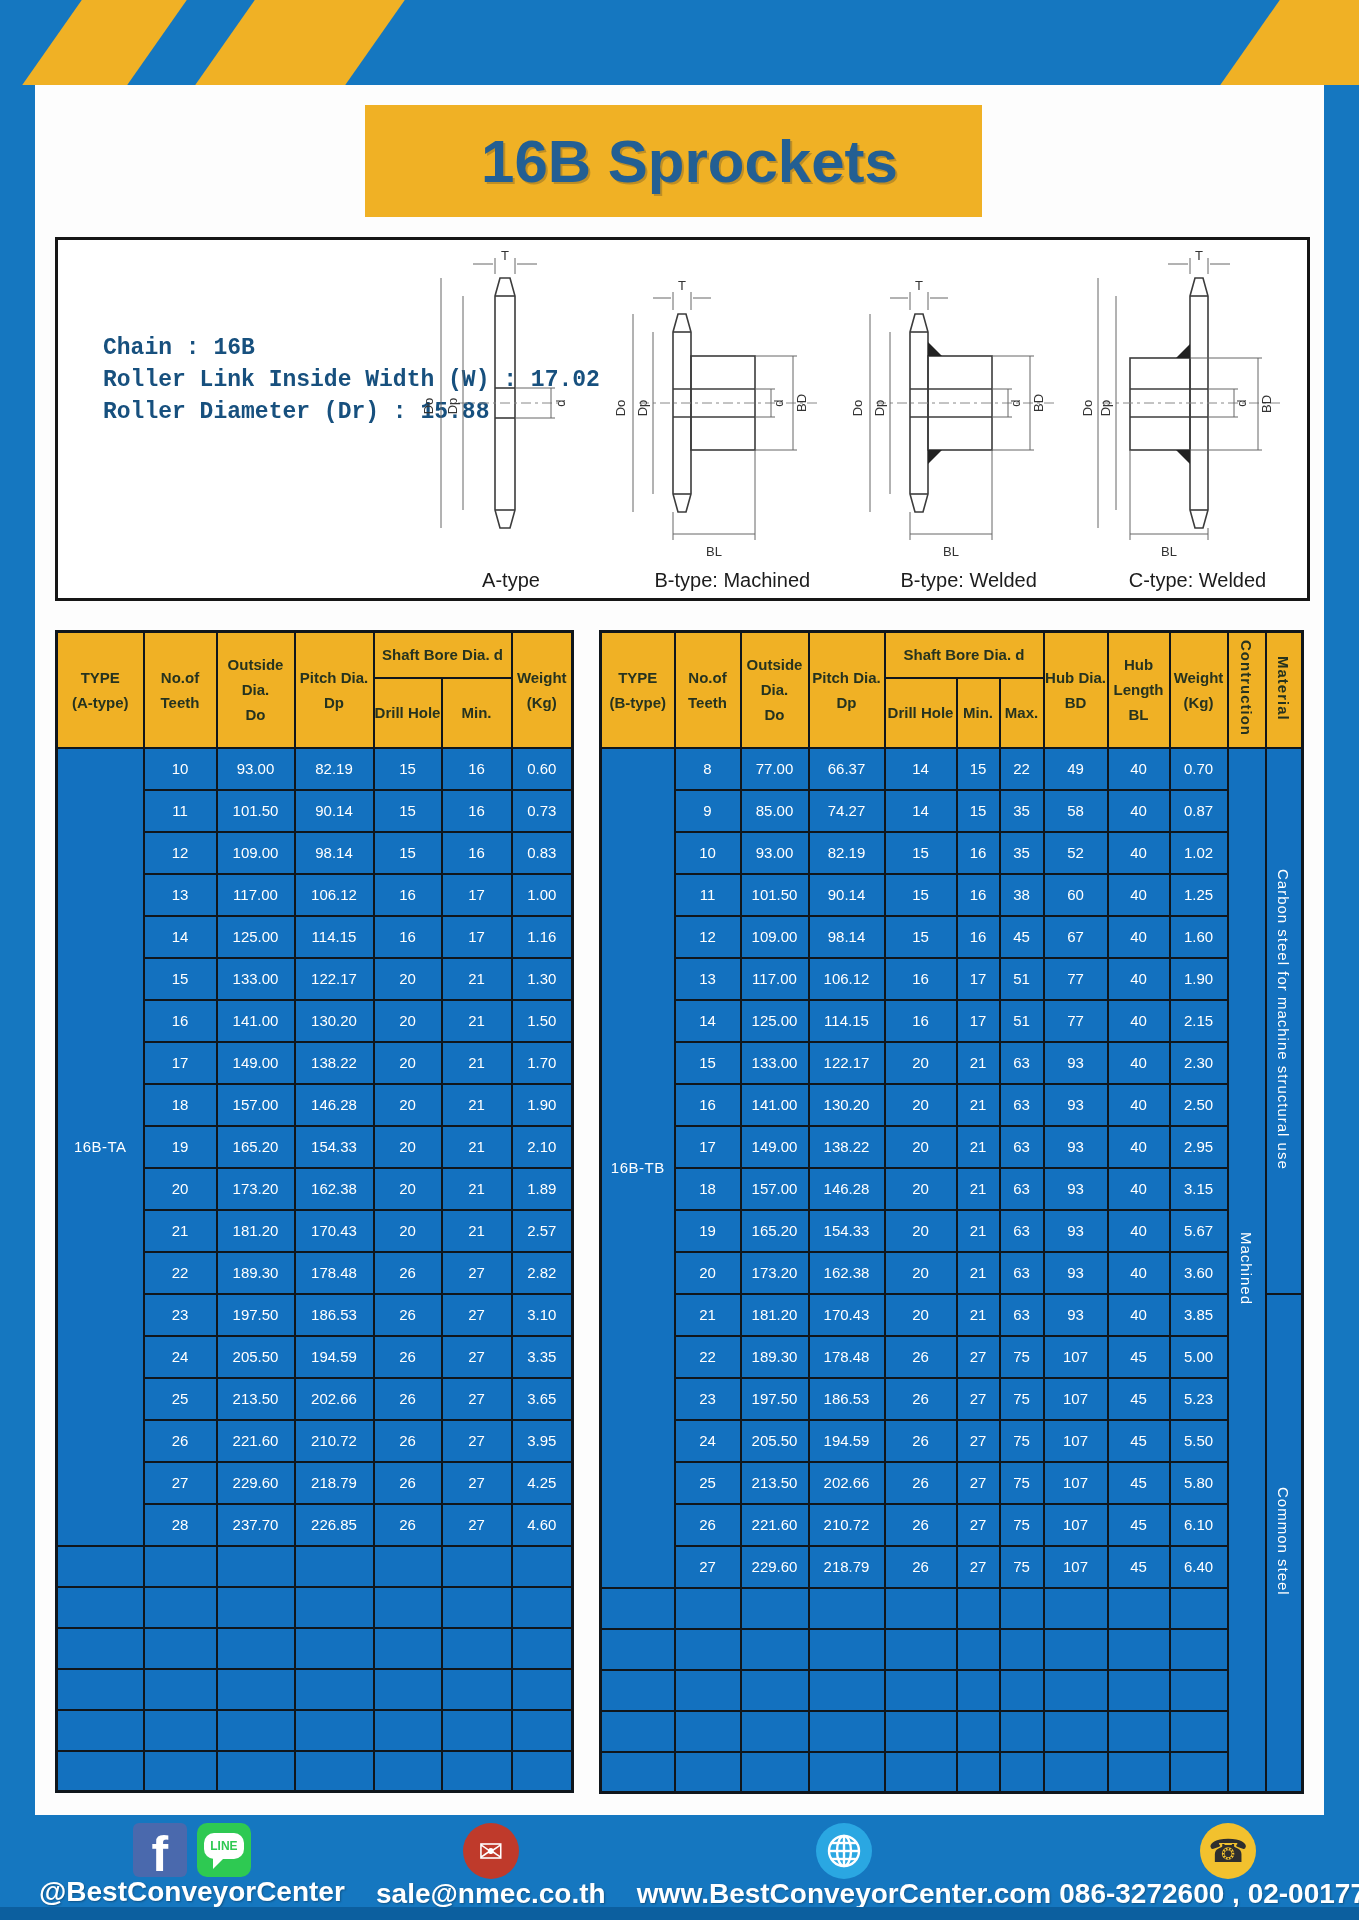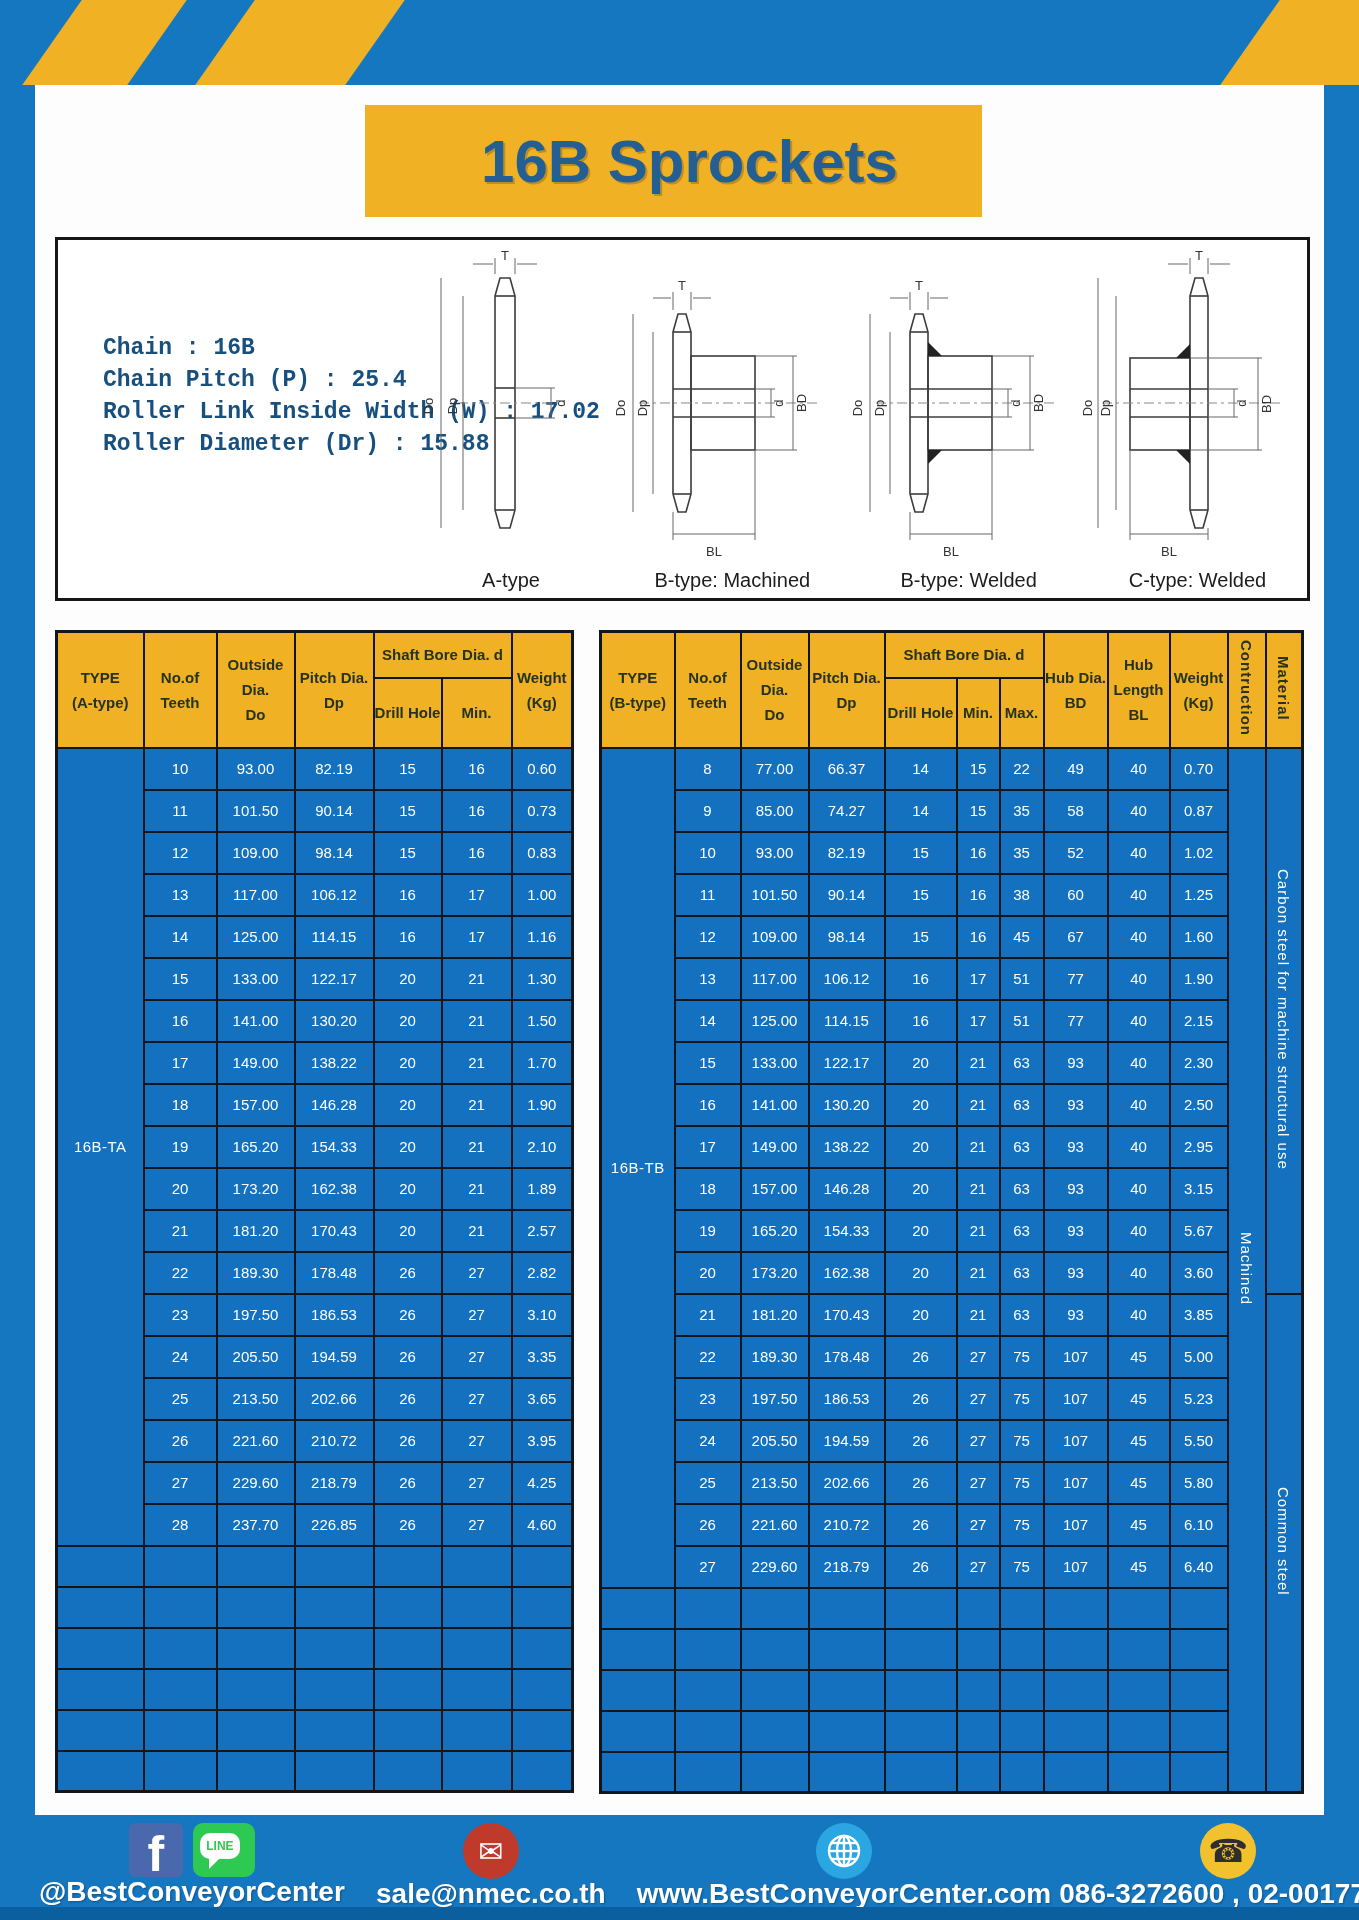--- a/index.html
+++ b/index.html
@@ -56,21 +56,21 @@
   
   .footer{position:absolute;left:35px;top:1823px;width:1289px;height:84px;display:flex;align-items:stretch;}
   .fsec{display:flex;flex-direction:column;align-items:center;justify-content:space-between;padding:0 4px;}
   .fsec .icons{display:flex;gap:10px;align-items:center;height:56px;}
   .flabel{font-size:28px;font-weight:bold;color:#ffffff;white-space:nowrap;
           text-shadow:1px 1px 2px rgba(0,0,0,.3);line-height:30px;}
   .fdiv{width:9px;height:74px;background:var(--divider-yellow);align-self:center;border-radius:2px;}
   .icon-fb{width:54px;height:54px;background:#4a69ad;border-radius:6px;display:flex;
            align-items:flex-end;justify-content:center;color:#fff;font-size:50px;font-weight:bold;
            line-height:.92;overflow:hidden;}
-  .icon-line{position:relative;width:62px;height:54px;background:#2ec952;border-radius:10px;}
+  .icon-line{position:relative;width:54px;height:54px;background:#2ec952;border-radius:10px;}
   .icon-line .bubble{position:absolute;left:7px;top:10px;width:40px;height:26px;background:#fff;
            border-radius:10px;display:flex;align-items:center;justify-content:center;
            color:#2ec952;font-size:12px;font-weight:bold;}
   .icon-line .tail{position:absolute;left:16px;top:34px;width:0;height:0;
            border:6px solid transparent;border-top-color:#fff;border-left-color:#fff;}
   .icon-round{width:56px;height:56px;border-radius:50%;display:flex;align-items:center;justify-content:center;}
   .icon-mail{background:#bf3a2b;color:#fff;font-size:30px;}
   .icon-globe{background:#2aa7e2;}
   .icon-phone{background:#f2c12e;color:#2e2e2e;font-size:32px;font-family:"DejaVu Sans",sans-serif;}
   .bottom-strip{position:absolute;left:0;bottom:0;width:1359px;height:13px;background:#0c5f9f;}
@@ -88,21 +88,20 @@
 
   <div class="sheet">
 
     <div class="title-box">16B Sprockets</div>
 
     <div class="diagram-box">
 
 
       <div class="specs">
         <div class="spec-line">Chain  :  16B</div>
-        <div class="spec-line">Chain Pitch (P)  :  25.4</div>
         <div class="spec-line">Roller Link Inside Width (W)  :  17.02</div>
         <div class="spec-line">Roller Diameter (Dr)  :  15.88</div>
       </div>
 
       <div class="drawings">
 
         <figure class="fig">
           <svg width="200" height="315" viewBox="0 0 200 315">
             <g stroke="#3c3c3c" fill="none" stroke-width="1.6">
               <path d="M92,48 L97,30 L107,30 L112,48 L112,262 L107,280 L97,280 L92,262 Z"></path>

